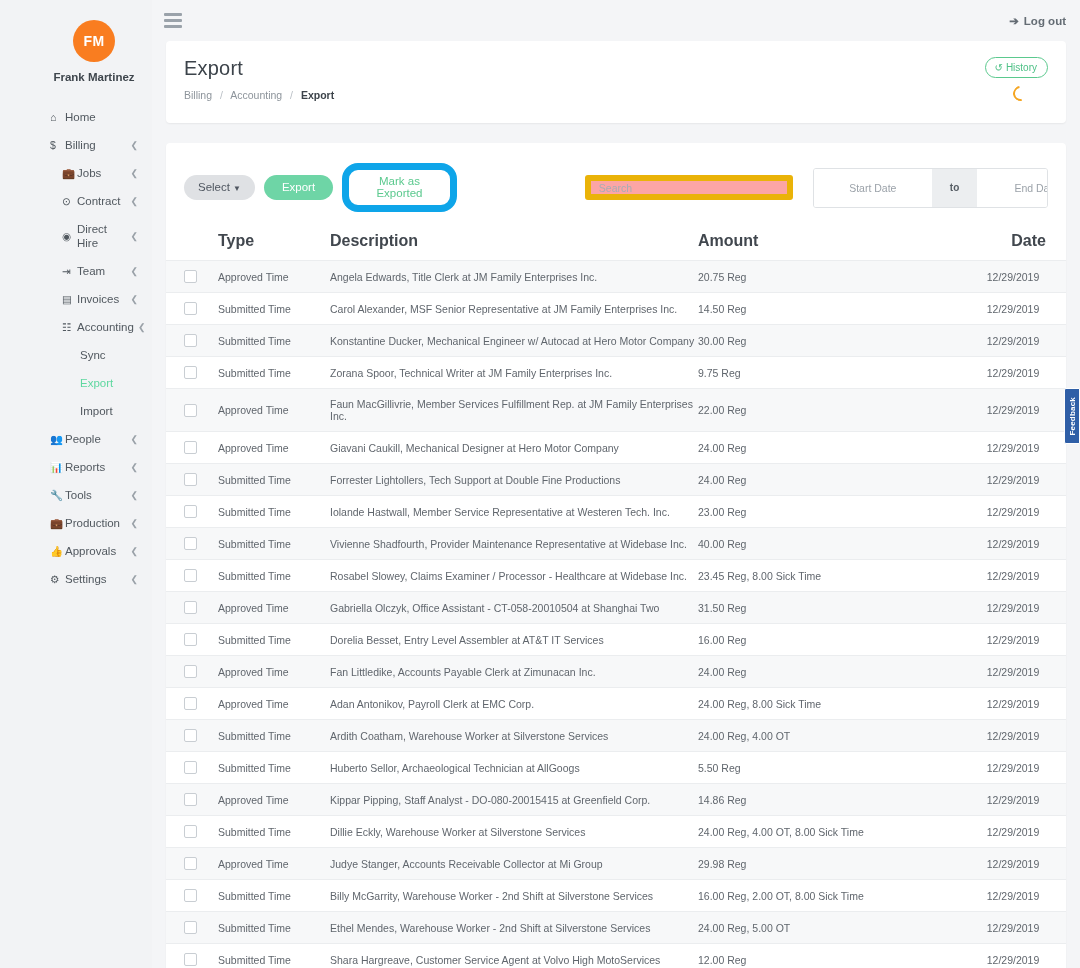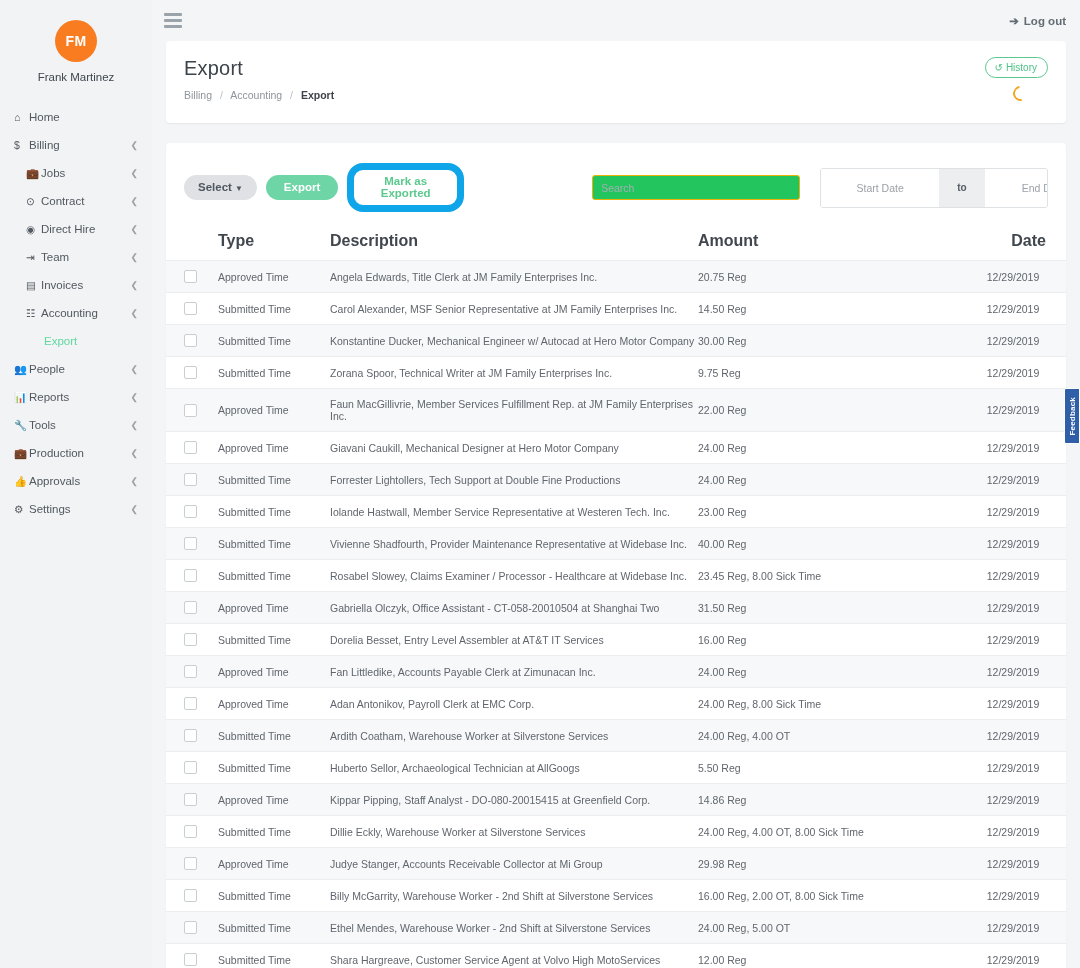--- a/index.html
+++ b/index.html
@@ -12,31 +12,32 @@
   }
   #app { display: flex; width: 1080px; height: 968px; position: relative; }
 
   
   .sidebar {
     width: 152px; flex: 0 0 152px;
     background: #f2f3f5;
     height: 968px;
     padding-top: 16px;
     overflow: hidden;
+    padding-left: 36px;
   }
   .profile { text-align: center; padding: 4px 0 14px; }
   .avatar {
     width: 42px; height: 42px; border-radius: 50%;
     background: #f97d20; color: #fff;
     font-size: 14px; font-weight: 600;
     display: flex; align-items: center; justify-content: center;
     margin: 0 auto 9px;
     letter-spacing: .4px;
   }
-  .profile-name { font-size: 11.5px; color: #3f464d; font-weight: 400; }
+  .profile-name { font-size: 11.5px; color: #3f464d; font-weight: 700; }
 
   .nav { margin-top: 6px; }
   .nav-item {
     display: flex; align-items: center;
     padding: 7px 14px 7px 14px;
     font-size: 11.5px;
     color: #51585f;
     cursor: pointer;
     position: relative;
     line-height: 14px;
@@ -104,36 +105,36 @@
 
   .table-card { margin-top: 20px; padding: 0 0 0 0; min-height: 820px; }
 
   .toolbar {
     display: flex; align-items: center;
     padding: 20px 18px 14px 18px;
   }
   .btn {
     font-family: inherit; font-size: 11.5px;
     border-radius: 16px; border: none; cursor: pointer;
-    padding: 7px 14px; line-height: 1; font-weight: bold;
+    padding: 7px 14px; line-height: 1;
   }
   .btn-select { background: #dfe1e4; color: #505761; margin-right: 9px; }
   .btn-select .dd { font-size: 8px; margin-left: 3px; }
   .btn-export { background: #6ed5a6; color: #fff; margin-right: 9px; padding: 7px 18px; }
   .btn-mark {
     background: #fff; border: 7px solid #0ea5e9; color: #5bc98e;
     padding: 6px 13px;
   }
 
   .search-wrap { margin-left: 128px; }
   .search-input {
     width: 208px; height: 25px;
-    border: 1px solid #eab308; border-radius: 3px;
+    border: 6px solid #eab308; border-radius: 3px;
     font-size: 10.5px; padding: 0 8px;
-    font-family: inherit; color: #4a4f55; background: #22c55e;
+    font-family: inherit; color: #4a4f55; background: #fca5a5;
   }
   .search-input::placeholder { color: #a7adb3; }
 
   .daterange {
     margin-left: 20px; display: flex; align-items: stretch;
     border: 1px solid #dfe2e5; border-radius: 3px; overflow: hidden; height: 40px;
   }
   .date-input {
     width: 118px; border: none; text-align: center;
     font-size: 10.5px; font-family: inherit; color: #4a4f55; background: #fff;
@@ -223,22 +224,28 @@
         <div class="nav-item lvl2">
           <span class="ic">▤</span>
           <span class="lbl">Invoices</span>
           <span class="caret">❮</span>
         </div>
         <div class="nav-item lvl2">
           <span class="ic">☷</span>
           <span class="lbl">Accounting</span>
           <span class="caret">❮</span>
         </div>
+        <div class="nav-item lvl3">
+          <span class="lbl">Sync</span>
+        </div>
         <div class="nav-item lvl3 active">
           <span class="lbl">Export</span>
+        </div>
+        <div class="nav-item lvl3">
+          <span class="lbl">Import</span>
         </div>
         <div class="nav-item lvl1">
           <span class="ic">👥</span>
           <span class="lbl">People</span>
           <span class="caret">❮</span>
         </div>
         <div class="nav-item lvl1">
           <span class="ic">📊</span>
           <span class="lbl">Reports</span>
           <span class="caret">❮</span>

